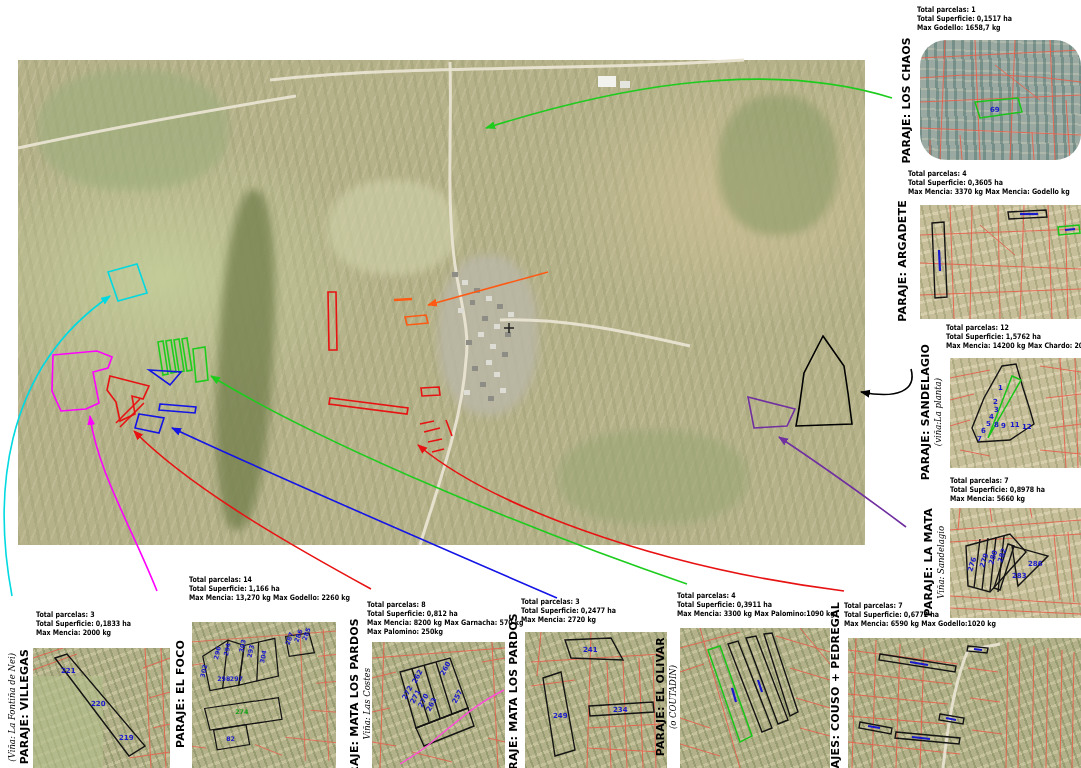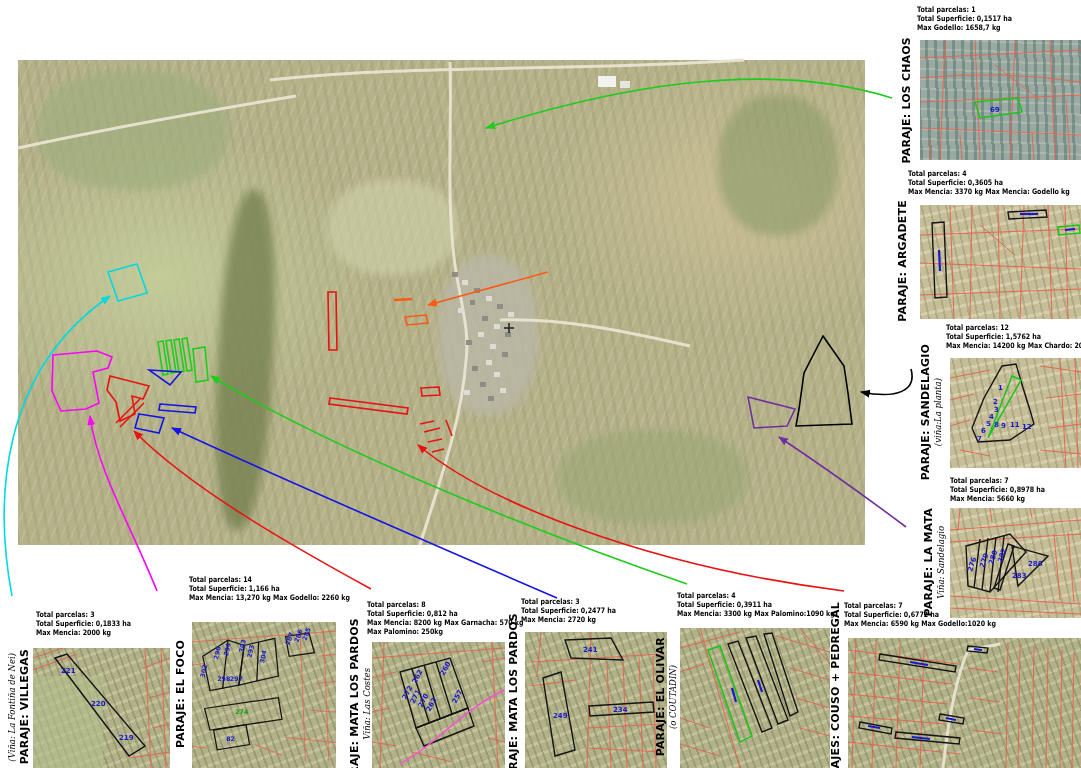--- a/index.html
+++ b/index.html
@@ -17,21 +17,21 @@
   .minimap{position:absolute;overflow:hidden;z-index:2;}
   .minimap svg{position:absolute;inset:0;width:100%;height:100%;}
   .aer{background-color:#c6bd99;
     background-image:repeating-linear-gradient(78deg,rgba(110,120,70,.28) 0 2px,rgba(0,0,0,0) 2px 8px),
                      repeating-linear-gradient(-12deg,rgba(236,226,196,.45) 0 3px,rgba(0,0,0,0) 3px 12px);}
   .aer2{background-color:#b2b189;
     background-image:repeating-linear-gradient(70deg,rgba(92,108,58,.30) 0 2px,rgba(0,0,0,0) 2px 7px),
                      repeating-linear-gradient(-20deg,rgba(226,218,182,.40) 0 3px,rgba(0,0,0,0) 3px 11px);}
   .aerteal{background-color:#9aaaa2;
     background-image:repeating-linear-gradient(88deg,rgba(56,98,94,.38) 0 3px,rgba(0,0,0,0) 3px 9px),
-                     repeating-linear-gradient(2deg,rgba(222,216,190,.30) 0 2px,rgba(0,0,0,0) 2px 10px);}
+                     repeating-linear-gradient(2deg,rgba(222,216,190,.30) 0 2px,rgba(0,0,0,0) 2px 10px);border-radius:26px;}
 
   #mainmap{position:absolute;left:18px;top:60px;width:847px;height:485px;z-index:1;overflow:hidden;
     background-color:#b5b28a;
     background-image:
       radial-gradient(ellipse 300px 210px at 17% 45%,rgba(196,205,154,.95),rgba(196,205,154,0) 70%),
       radial-gradient(ellipse 280px 190px at 86% 28%,rgba(206,192,150,.85),rgba(206,192,150,0) 70%),
       repeating-linear-gradient(80deg,rgba(120,126,76,.16) 0 3px,rgba(0,0,0,0) 3px 10px),
       repeating-linear-gradient(-68deg,rgba(222,212,176,.22) 0 2px,rgba(0,0,0,0) 2px 9px);}
   .patch{position:absolute;border-radius:45%;filter:blur(4px);}
 

